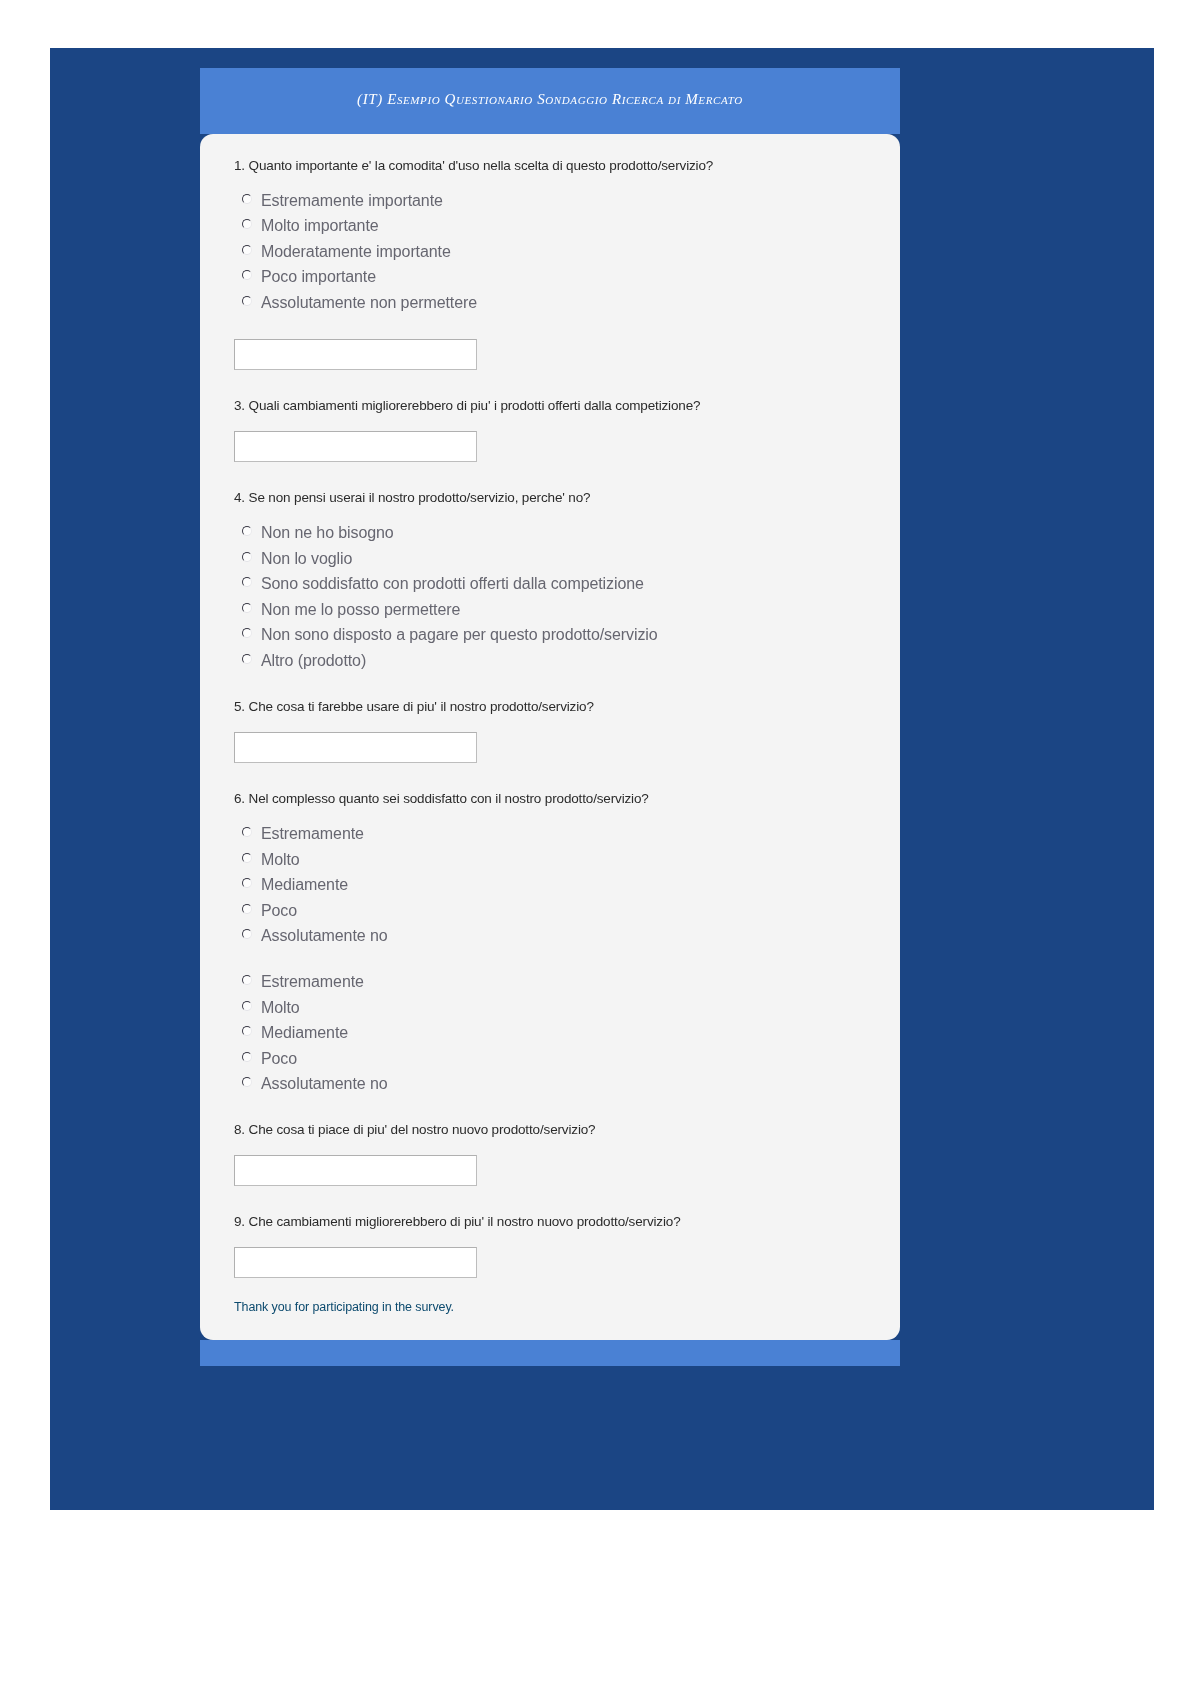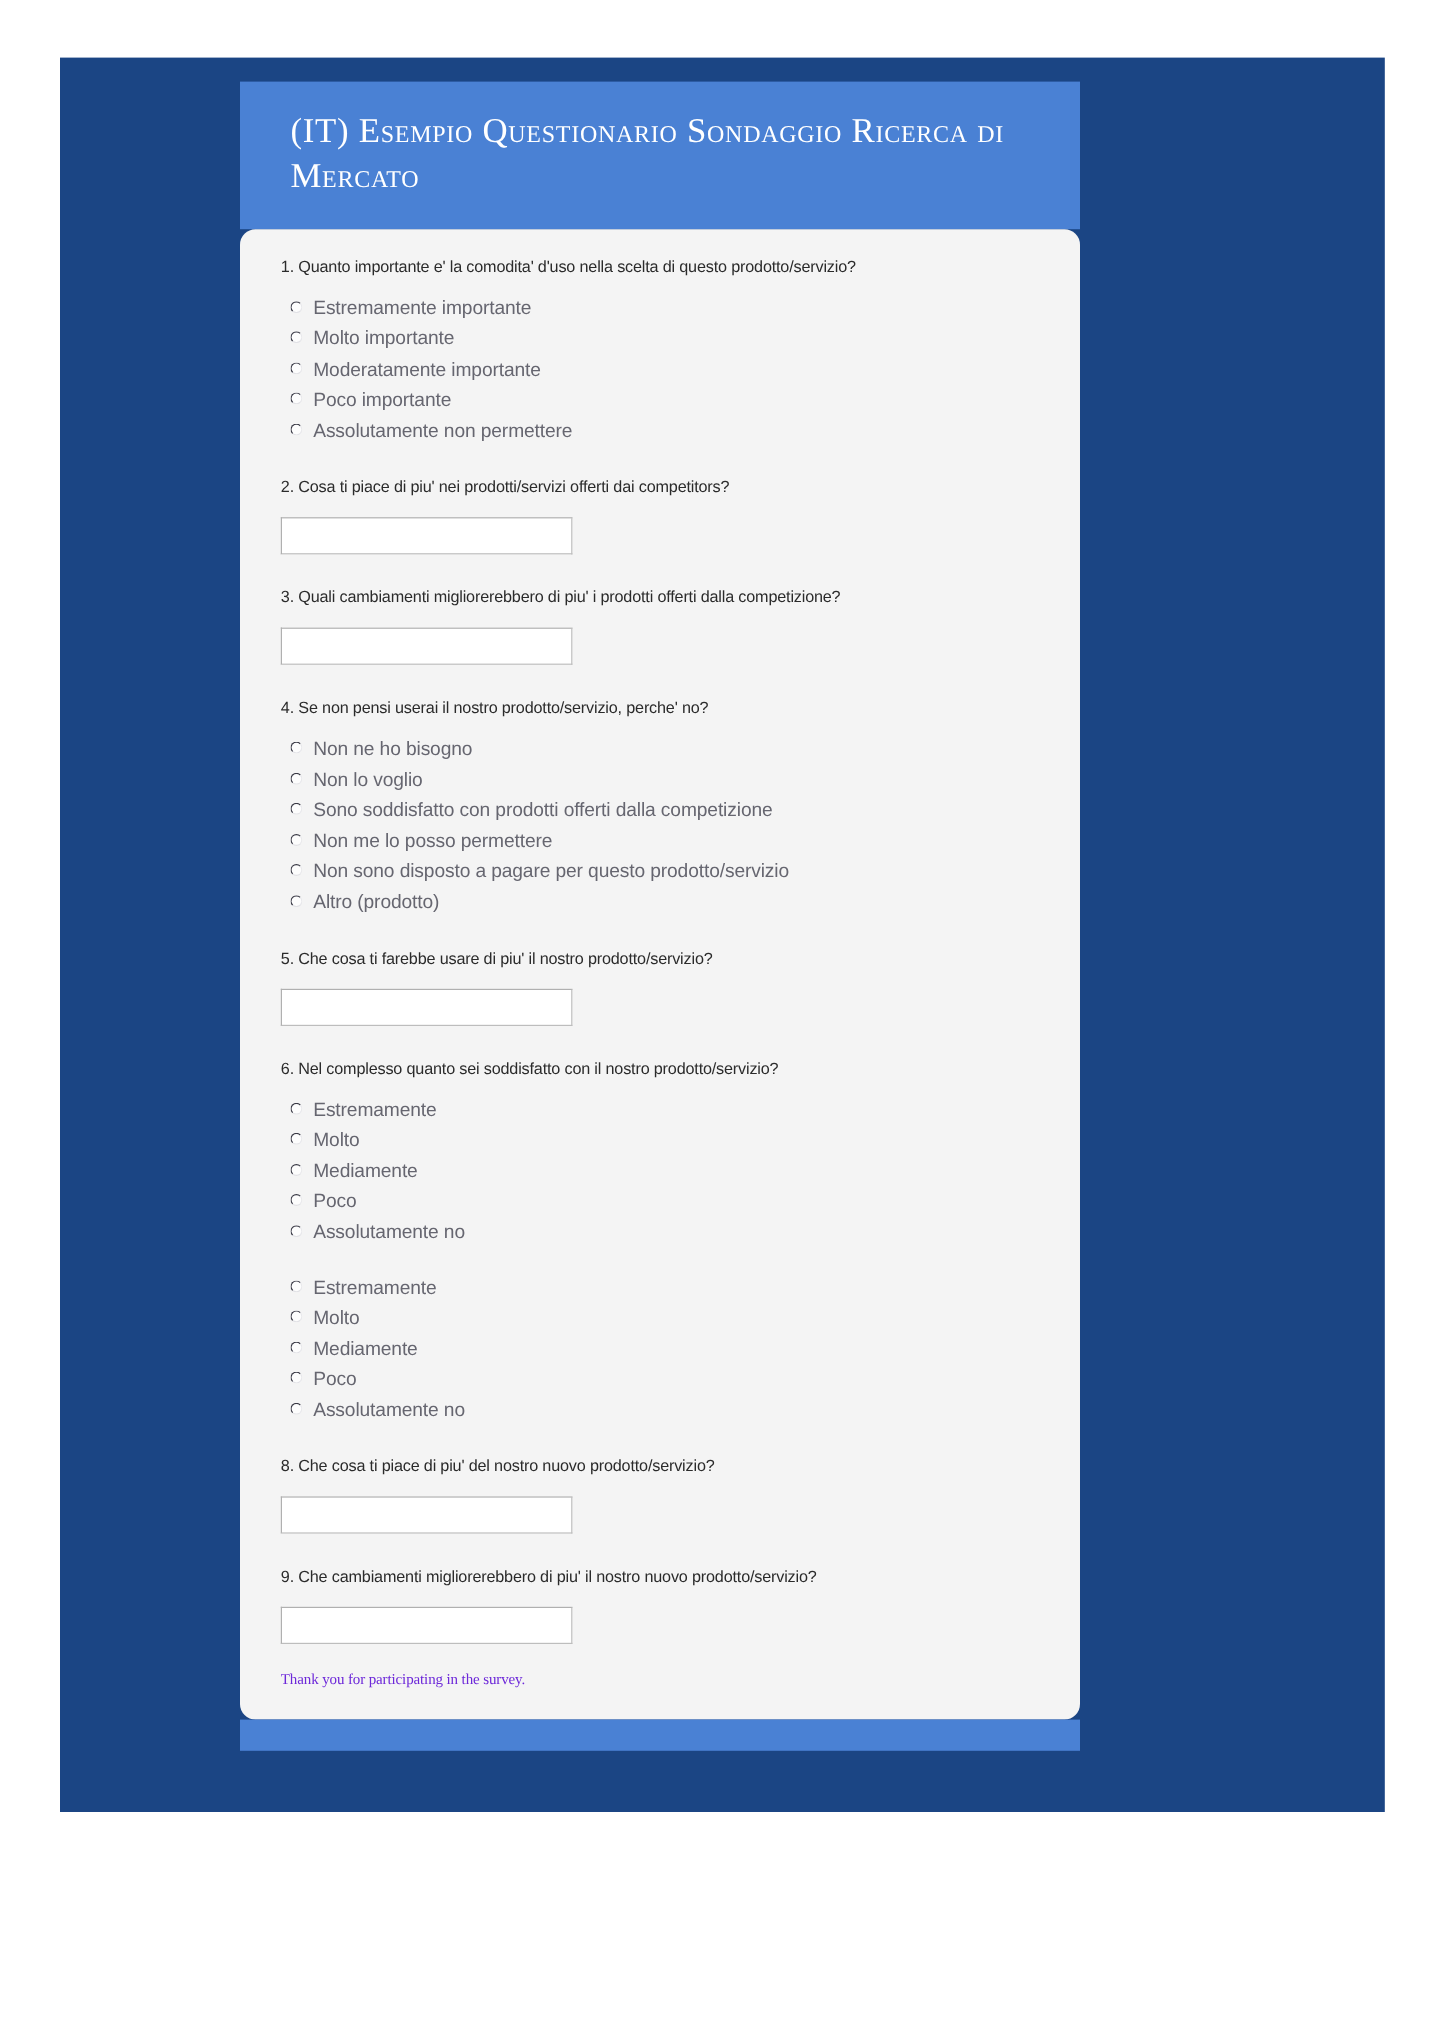--- a/index.html
+++ b/index.html
@@ -33,26 +33,27 @@
   }
 
   .survey-header {
     background: #4a81d4;
     padding: 22px 42px 24px 42px;
   }
   .survey-title {
     margin: 0;
     color: #ffffff;
     font-family: "Liberation Serif", serif;
-    font-size: 29px;
+    font-size: 15px;
     font-variant: small-caps;
     font-weight: normal;
     letter-spacing: 0.6px;
     line-height: 1.32;
-    text-align: left;
+    text-align: center;
+    font-style: italic;
   }
 
   .survey-body {
     background: #f4f4f4;
     padding: 22px 14px 26px 34px;
     border-radius: 13px;
   }
 
   .question-block {
     margin-bottom: 26px;
@@ -111,25 +112,24 @@
     border-left-color: #b0b0b0;
     margin: 0;
     padding: 4px 6px;
     font-family: "Liberation Sans", sans-serif;
     font-size: 12.5px;
     color: #333;
     outline: none;
   }
 
   .thanks-text {
-    color: #6d28d9;
+    color: #0c4a6e;
     font-size: 12.5px;
     letter-spacing: -0.1px;
     margin: 22px 0 0 0;
-    font-family: Liberation Serif, serif;
   }
 
   .survey-footer {
     background: #4a81d4;
     height: 26px;
   }
 </style>
 </head>
 <body>
 
@@ -163,21 +163,20 @@
           <span class="option-label">Poco importante</span>
         </li>
         <li class="option-row">
           <span class="radio-glyph"></span>
           <span class="option-label">Assolutamente non permettere</span>
         </li>
       </ul>
     </div>
 
     <div class="question-block">
-      <p class="question-text">2. Cosa ti piace di piu' nei prodotti/servizi offerti dai competitors?</p>
       <input class="text-input" type="text" value="" style="">
     </div>
 
     <div class="question-block">
       <p class="question-text">3. Quali cambiamenti migliorerebbero di piu' i prodotti offerti dalla competizione?</p>
       <input class="text-input" type="text" value="" style="">
     </div>
 
     <div class="question-block">
       <p class="question-text">4. Se non pensi userai il nostro prodotto/servizio, perche' no?</p>

